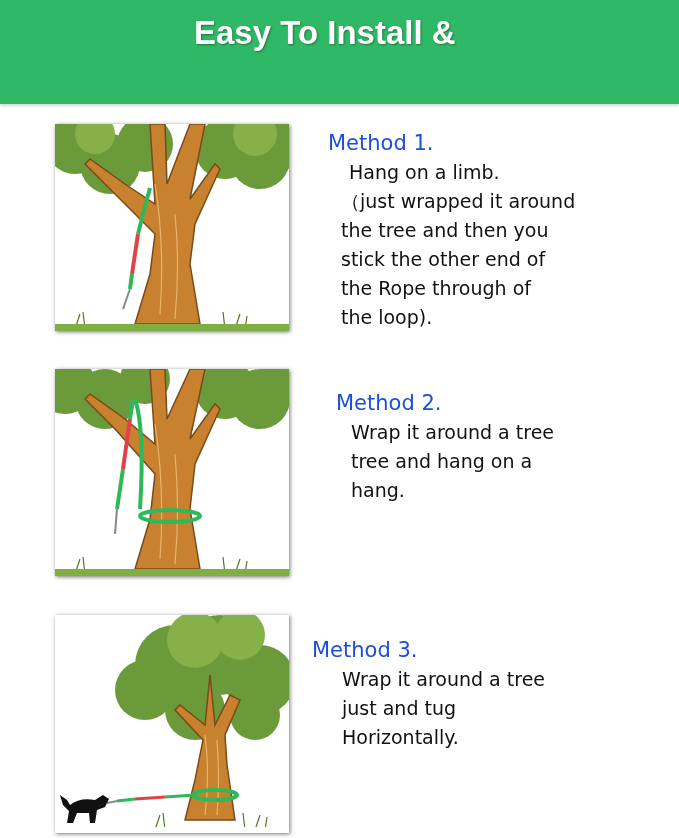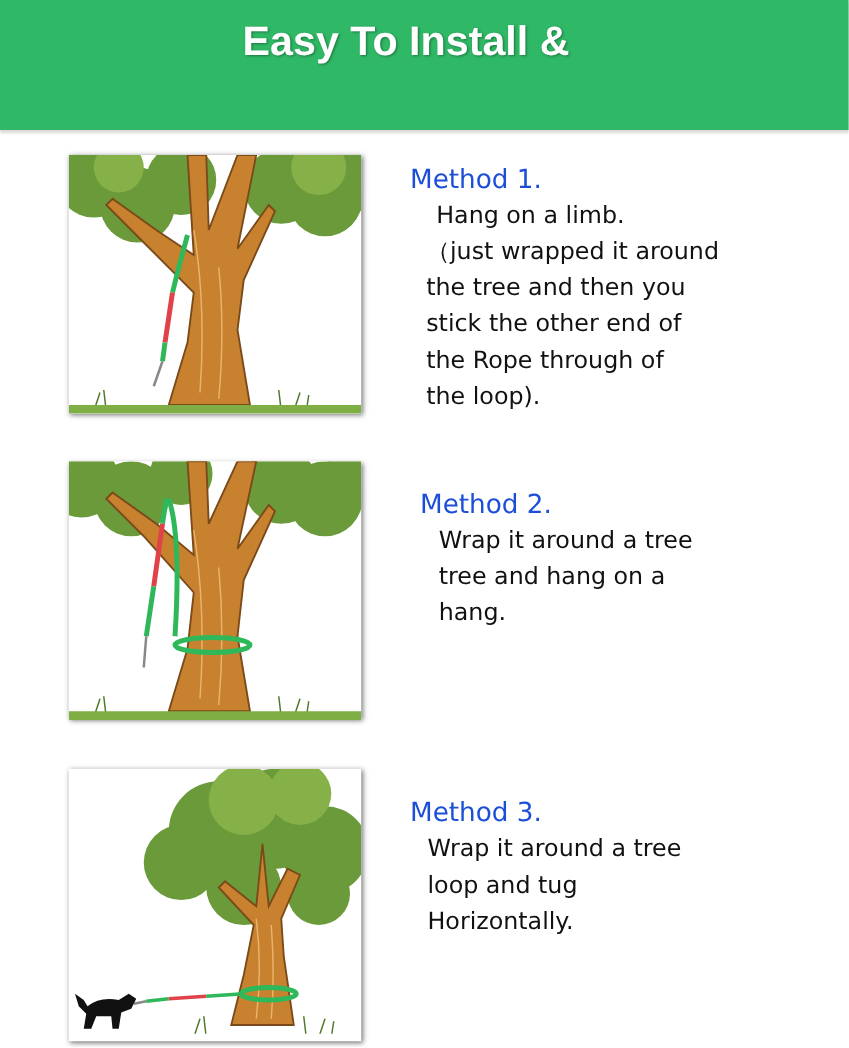--- a/index.html
+++ b/index.html
@@ -105,16 +105,16 @@
     <ellipse cx="160" cy="180" rx="22" ry="5" fill="none" stroke="#2fb85a" stroke-width="4"></ellipse>
     <path d="M52 188 L62 186" stroke="#888" stroke-width="2" fill="none"></path>
     <path d="M5 180 L12 185 L15 190 Q25 182 40 185 L48 180 L54 184 L50 192 L42 195 L40 208 L35 208 L34 198 L22 198 L18 208 L12 208 L14 196 L8 190 Z" fill="#111"></path>
     <g stroke="#4d7a2a" stroke-width="1.2">
         <path d="M100 215 L105 200 M110 215 L108 198 M190 215 L188 198 M200 215 L205 200 M210 215 L212 202"></path>
       </g>
     <rect x="0" y="212" width="234" height="6" fill="#fff"></rect>
   </svg>
 </div>
 
-<div class="method-title" style="left:328px; top:638px;">Method 3.</div>
+<div class="method-title" style="left:312px; top:638px;">Method 3.</div>
 <div class="method-text" style="left:342px; top:665px;"><span>Wrap it around a tree</span>
-<span>loop and tug</span>
+<span>just and tug</span>
 <span>Horizontally.</span></div>
 
 </body></html>

